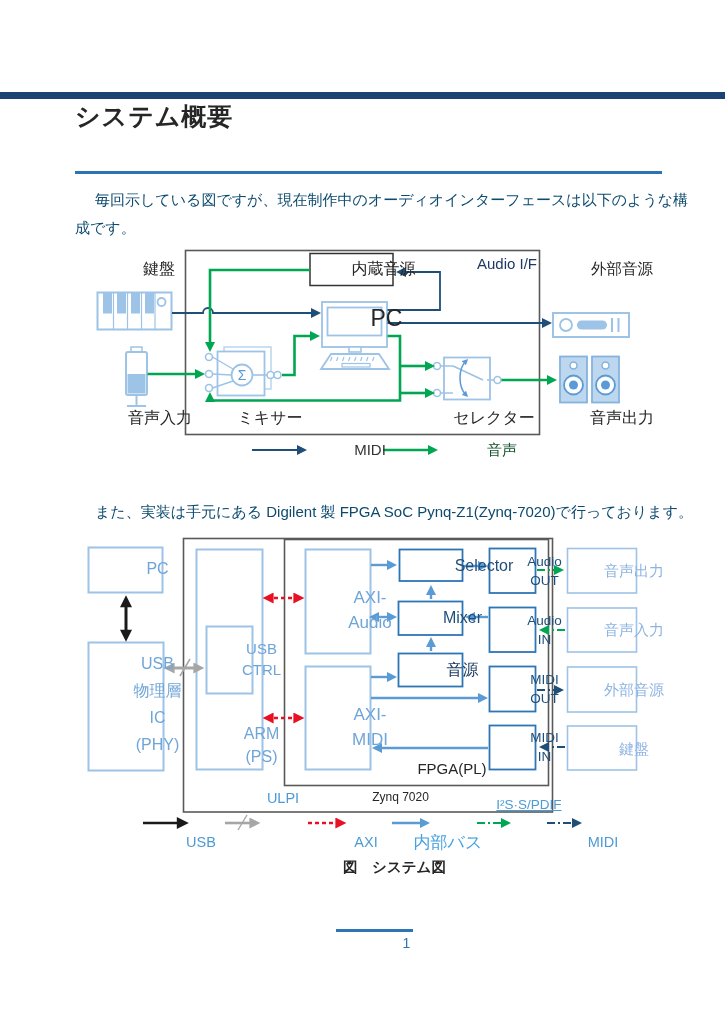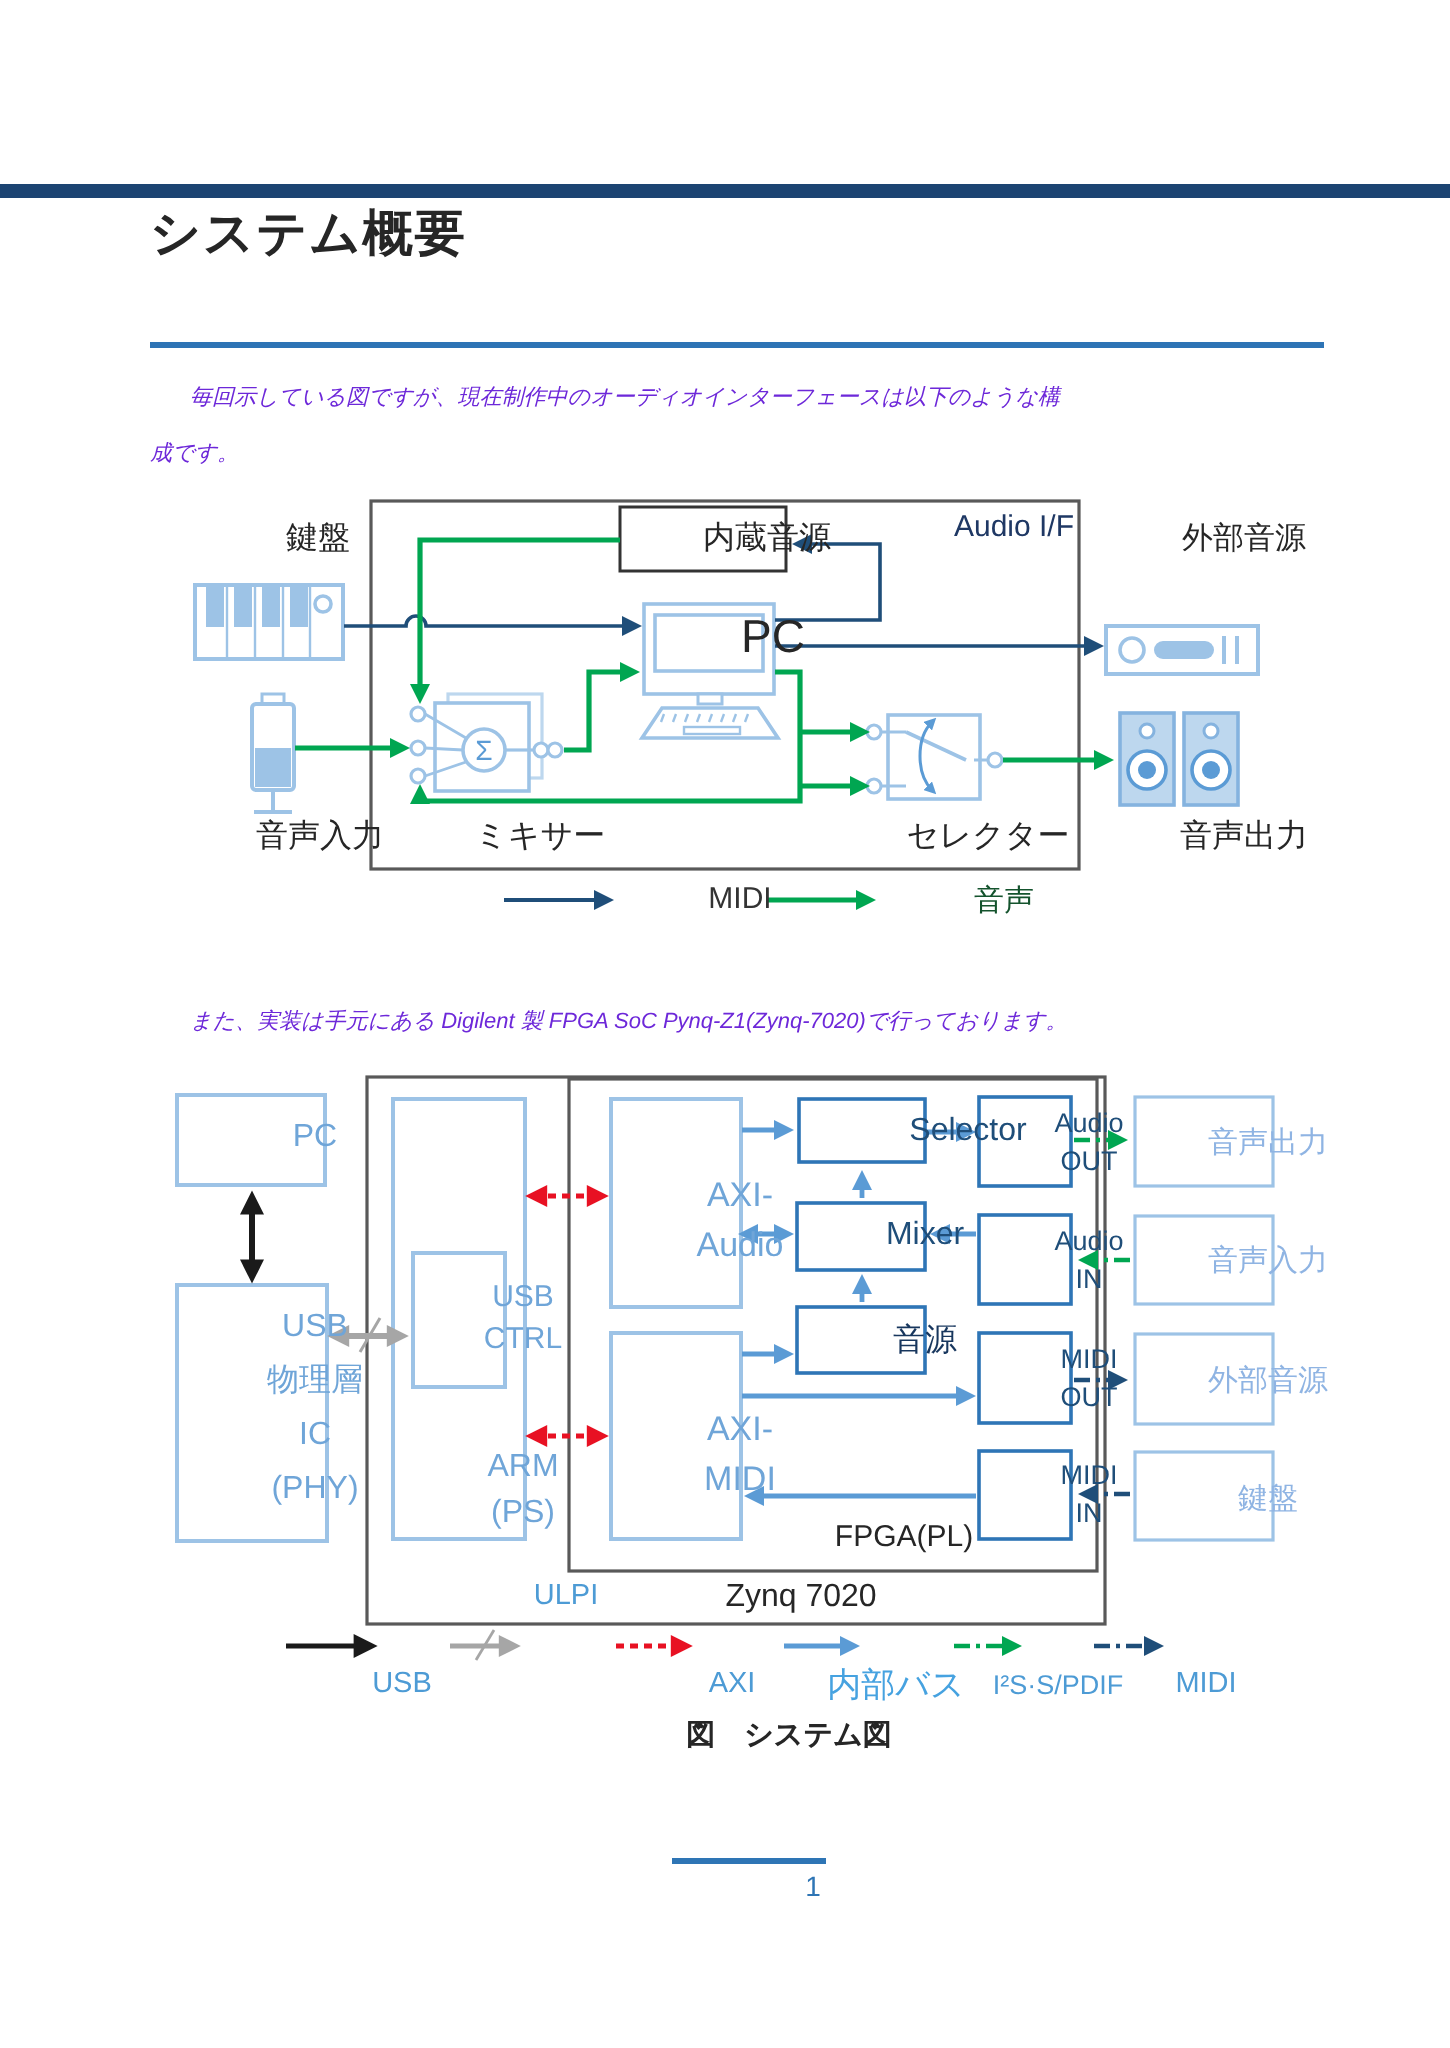--- a/index.html
+++ b/index.html
@@ -5,21 +5,21 @@
   html,body{margin:0;padding:0;background:#fff;}
   .page{position:relative;width:725px;height:1024px;background:#fff;overflow:hidden;
         font-family:"Liberation Sans",sans-serif;color:#262626;}
   .abs{position:absolute;}
   .c{text-align:center;margin-left:32px;}
   .r{text-align:right;}
   .topbar{left:0;top:92px;width:725px;height:7px;background:#1C4472;}
   .title{left:75px;top:100px;font-size:25px;font-weight:bold;letter-spacing:1px;}
   .subtitle{left:75px;top:145px;font-size:19px;font-weight:bold;}
   .rule{left:75px;top:171px;width:587px;height:2.5px;background:#2E74B5;}
-  .body-text{font-size:11px;color:#6d28d9;font-style:italic;}
+  .body-text{font-size:15px;color:#0c4a6e;}
   .cap{font-size:14.5px;font-weight:bold;color:#262626;}
   .d1lbl{font-size:16px;color:#262626;}
   .d2-lt{color:#6FA5D8;}
   .d2-nv{color:#1F4E79;}
   .d2-ext{color:#8FB4E3;}
   .leglbl{font-size:14.5px;color:#4D9BD5;}
   svg{position:absolute;left:0;top:0;}
   .footrule{left:336px;top:929px;width:77px;height:2.5px;background:#2E75B5;}
   .pageno{left:336px;top:935px;width:77px;font-size:14px;color:#2E75B5;}
   .stack span{display:block;}
@@ -283,26 +283,26 @@
   </div>
   <div class="abs d2-nv c stack" style="left:489px;top:728px;width:47px;font-size:13.5px;line-height:19px;">
     <span>MIDI</span>
     <span>IN</span>
   </div>
   <div class="abs d2-ext c" style="left:567px;top:562px;width:70px;font-size:15px;">音声出力</div>
   <div class="abs d2-ext c" style="left:567px;top:621px;width:70px;font-size:15px;">音声入力</div>
   <div class="abs d2-ext c" style="left:567px;top:681px;width:70px;font-size:15px;">外部音源</div>
   <div class="abs d2-ext c" style="left:567px;top:740px;width:70px;font-size:15px;">鍵盤</div>
   <div class="abs c" style="left:369px;top:760px;width:102px;font-size:15px;color:#262626;">FPGA(PL)</div>
-  <div class="abs c" style="left:300px;top:790px;width:137px;font-size:16px;color:#262626;">Zynq 7020</div>
+  <div class="abs c" style="left:300px;top:790px;width:137px;font-size:12px;color:#262626;">Zynq 7020</div>
 
   <div class="abs leglbl c" style="left:139px;top:834px;width:60px;">USB</div>
   <div class="abs leglbl c" style="left:221px;top:790px;width:60px;">ULPI</div>
   <div class="abs leglbl c" style="left:304px;top:834px;width:60px;">AXI</div>
   <div class="abs c" style="left:376px;top:831px;width:80px;font-size:17px;color:#46A2E0;">内部バス</div>
-  <div class="abs leglbl c" style="left:457px;top:835px;width:80px;font-size:13.5px;">I²S·S/PDIF</div>
+  <div class="abs leglbl c" style="left:457px;top:797px;width:80px;font-size:13.5px;text-decoration:underline;">I²S·S/PDIF</div>
   <div class="abs leglbl c" style="left:541px;top:834px;width:60px;">MIDI</div>
   <div class="abs cap c" style="left:60px;top:858px;width:605px;">図　システム図</div>
 
   <div class="abs footrule"></div>
   <div class="abs pageno c">1</div>
 
 </div>
 
 </body></html>

